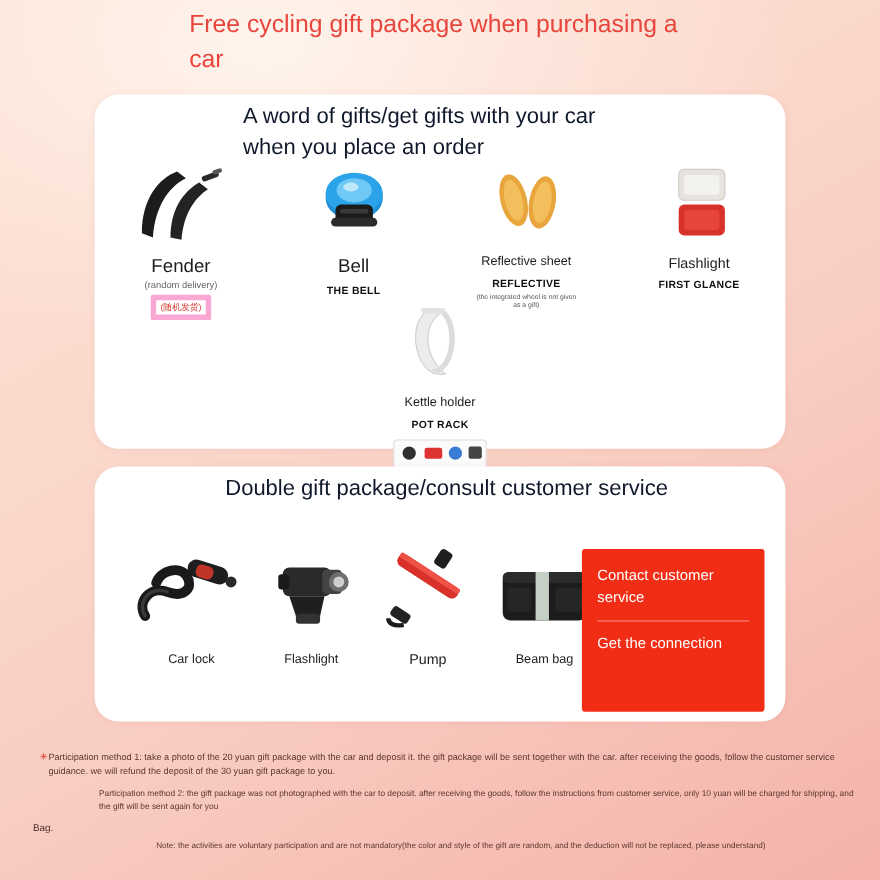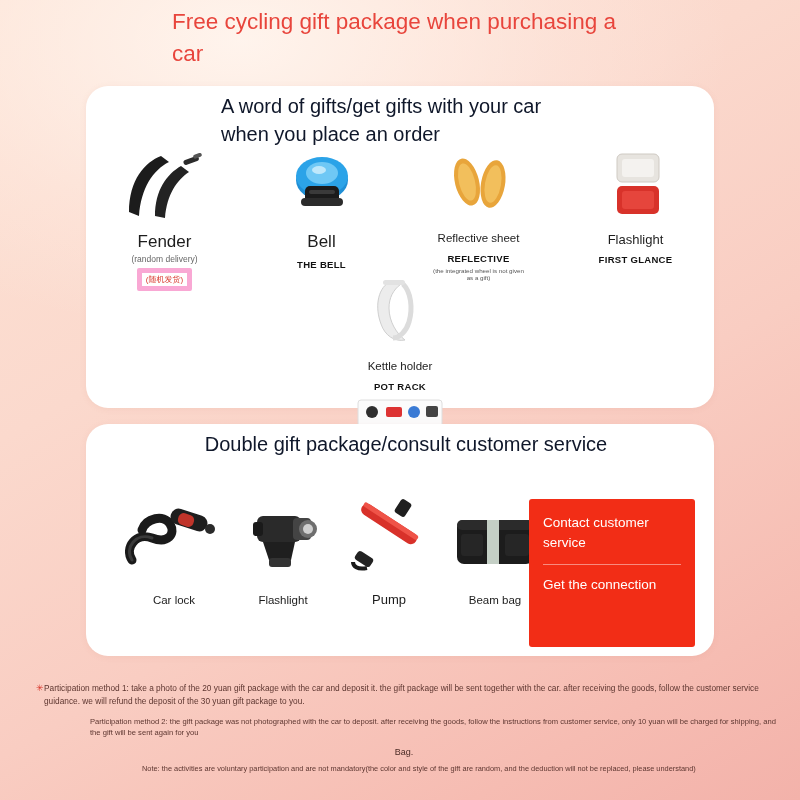--- a/index.html
+++ b/index.html
@@ -87,21 +87,21 @@
     color: #ffffff; padding: 14px 14px 0 14px;
   }
   .contact-box .line1 { font-size: 13.5px; line-height: 1.45; }
   .contact-box .divider { height: 1px; background: rgba(255,255,255,0.45); margin: 12px 0 12px 0; }
   .contact-box .line2 { font-size: 13.5px; }
 
   
   .legal { position: absolute; left: 30px; top: 682px; width: 748px; color: #6d3a32; }
   .legal .p1 { font-size: 8.3px; line-height: 1.55; color: #5d3630; padding-left: 14px; }
   .legal .p2 { font-size: 7.6px; line-height: 1.5; color: #5d3630; margin-top: 8px; padding-left: 60px; }
-  .legal .bag { font-size: 9px; text-align: center; margin-top: 8px; color: #4b2b26; }
+  .legal .bag { font-size: 9px; text-align: left; margin-top: 8px; color: #4b2b26; }
   .legal .p3 { font-size: 7.4px; line-height: 1.5; color: #5d3630; margin-top: 6px; padding-left: 112px; }
   .legal .star { position: absolute; left: 6px; top: 1px; color: #d8372c; font-size: 9px; }
 </style>
 </head>
 <body>
 
 <div class="page">
 
   <div class="headline">Free cycling gift package when purchasing a car</div>
 

